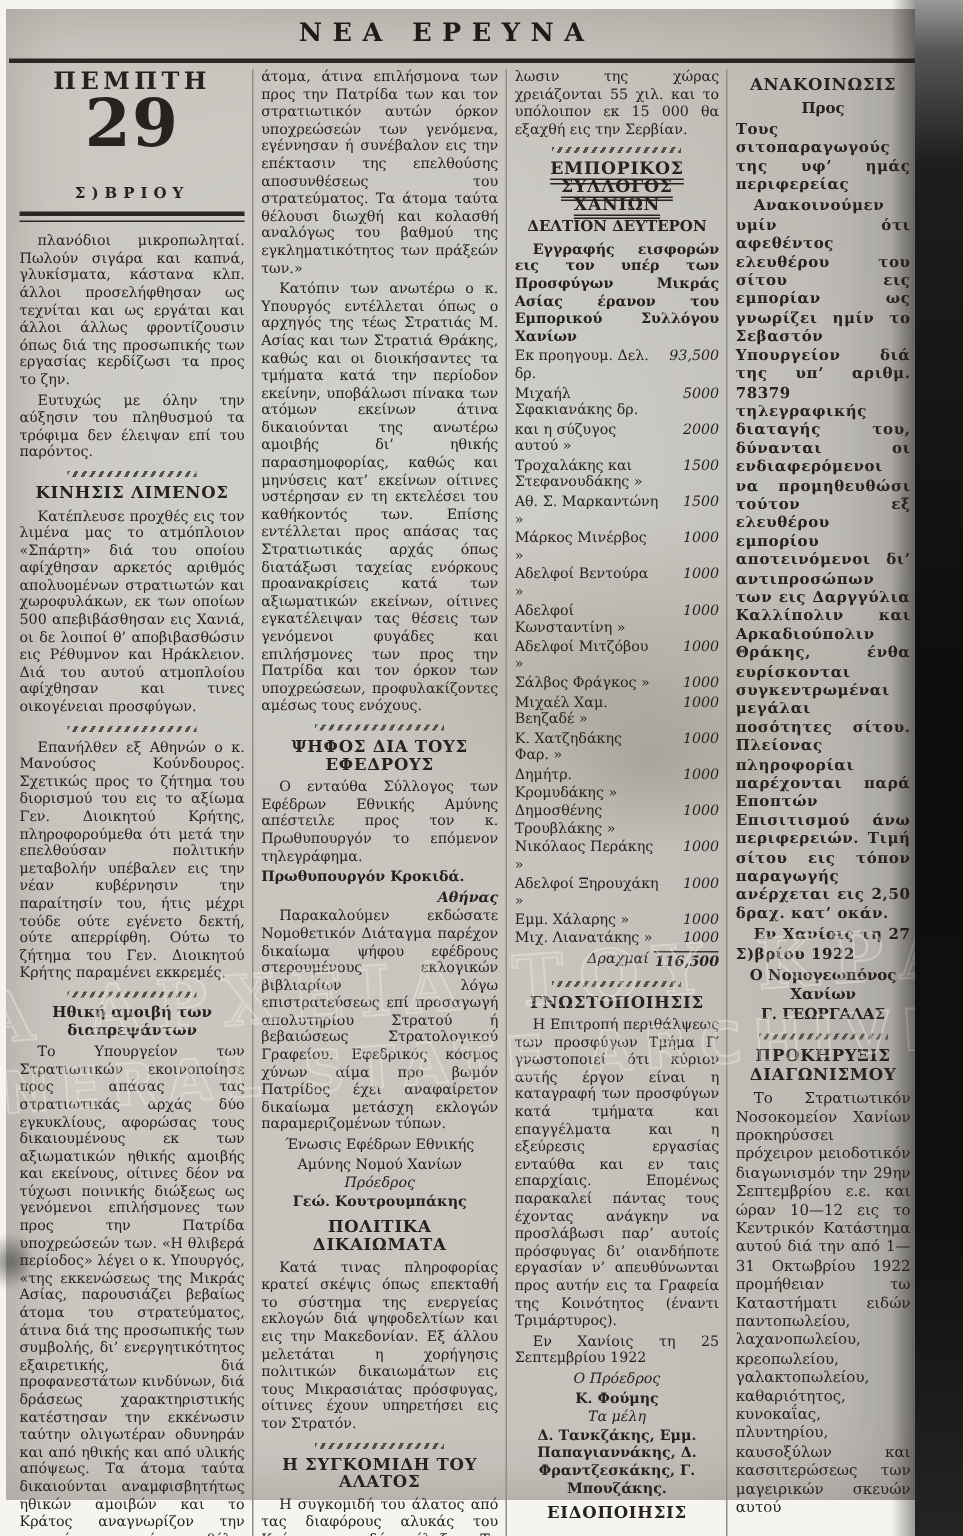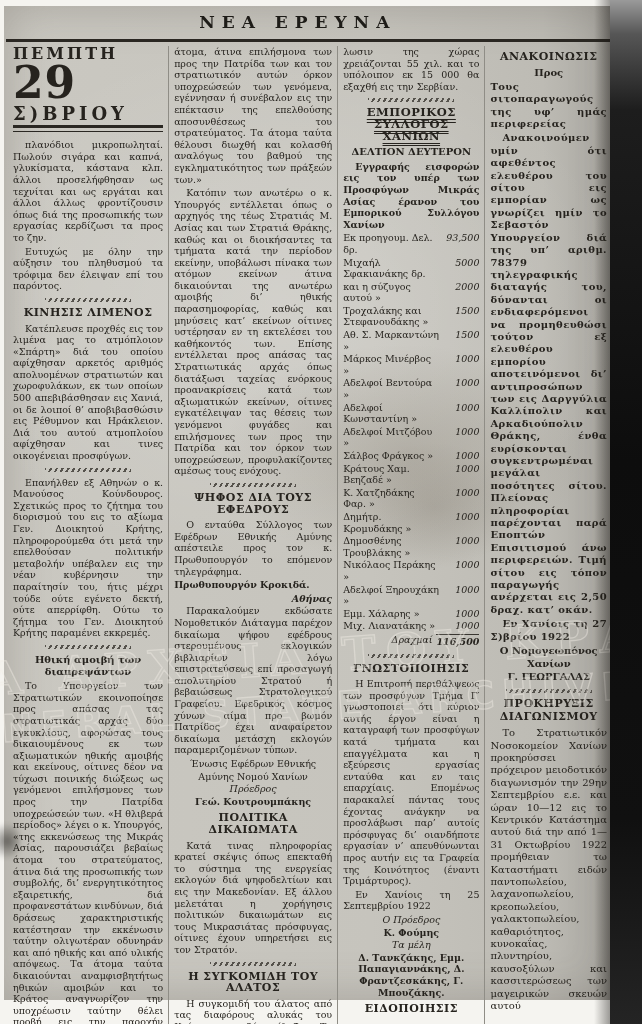--- a/index.html
+++ b/index.html
@@ -23,24 +23,24 @@
         font-size:17px;letter-spacing:7px;color:#1e1c18;}
   .mastrule{position:absolute;left:2px;top:33px;width:604px;border-top:3px solid #2a2722;}
 
   .cols{position:absolute;left:4px;top:40px;width:604px;display:flex;align-items:stretch;}
   .col{padding:0 5px;font-size:9.5px;line-height:11.6px;}
   .c1{width:152px;}
   .c2{width:160px;border-left:1px solid #8f8d86;}
   .c3{width:138px;border-left:1px solid #8f8d86;}
   .c4{width:118px;border-left:1px solid #8f8d86;font-size:10px;line-height:12.4px;}
 
-  .dateblock{text-align:left;margin:2px 0 4px;}
+  .dateblock{text-align:center;margin:2px 0 4px;}
   .dateday{font-weight:bold;font-size:16px;letter-spacing:3px;}
   .datenum{font-weight:bold;font-size:44px;line-height:46px;letter-spacing:1px;}
-  .datemon{font-weight:bold;font-size:18px;letter-spacing:4px;margin-top:2px;}
+  .datemon{font-weight:bold;font-size:10px;letter-spacing:4px;margin-top:18px;}
   .daterule{border-top:3px solid #2a2722;border-bottom:1px solid #2a2722;height:3px;margin:6px 0 7px;}
 
   .p{text-align:justify;text-indent:12px;margin:0 0 2px;}
   .p.noind{text-indent:0;}
   .hd{font-weight:bold;text-align:center;font-size:11px;letter-spacing:0.5px;margin:5px 0 4px;}
   .hd.big{font-size:11.5px;}
   .hd.dbl{text-decoration:underline;text-decoration-style:double;text-underline-offset:3px;}
   .sub{font-weight:bold;text-align:center;font-size:10px;margin:2px 0 3px;}
   .sq{width:86px;height:4px;margin:6px auto 5px;
       background:repeating-linear-gradient(-60deg,#55524c 0 2px,transparent 2px 5px);}
@@ -154,21 +154,21 @@
             </div>
           <div class="drow">
               <span class="dname">Αδελφοί Μιτζόβου »</span>
               <span class="damt">1000</span>
             </div>
           <div class="drow">
               <span class="dname">Σάλβος Φράγκος »</span>
               <span class="damt">1000</span>
             </div>
           <div class="drow">
-              <span class="dname">Κράτους Χαμ. Βεηζαδέ »</span>
+              <span class="dname">Μιχαέλ Χαμ. Βεηζαδέ »</span>
               <span class="damt">1000</span>
             </div>
           <div class="drow">
               <span class="dname">Κ. Χατζηδάκης Φαρ. »</span>
               <span class="damt">1000</span>
             </div>
           <div class="drow">
               <span class="dname">Δημήτρ. Κρομυδάκης »</span>
               <span class="damt">1000</span>
             </div>

